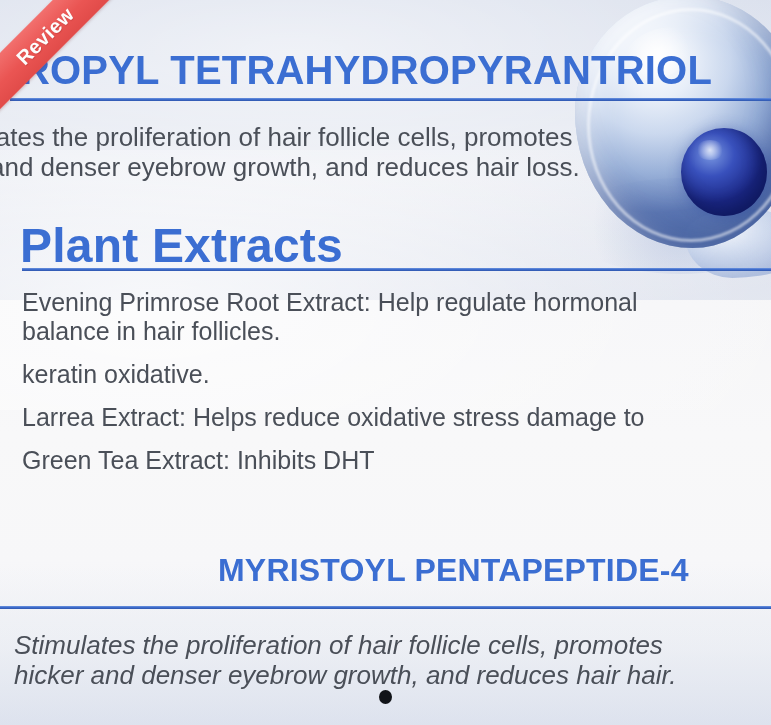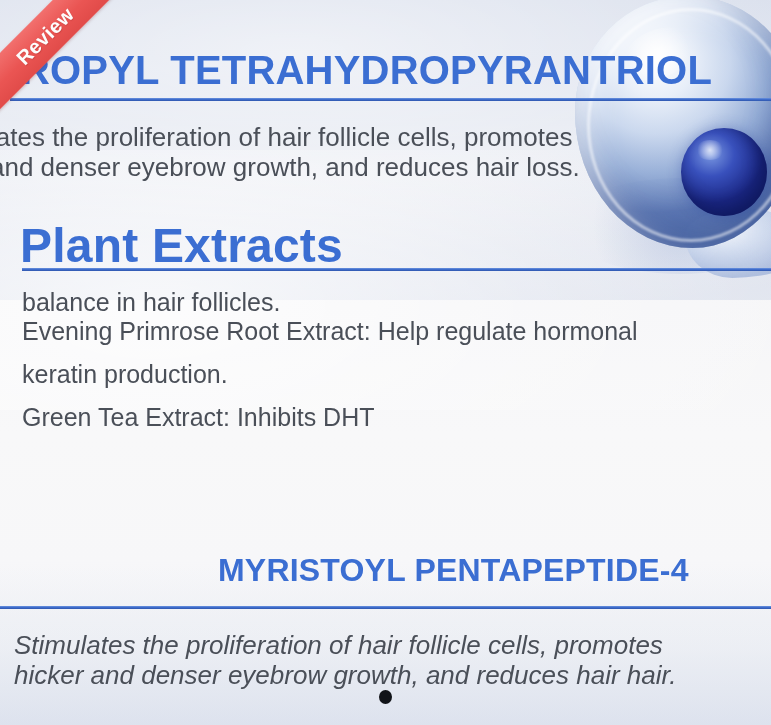--- a/index.html
+++ b/index.html
@@ -292,27 +292,28 @@
     <div class="body-text" id="desc-pthp">
       <div>lates the proliferation of hair follicle cells, promotes</div>
       <div>and denser eyebrow growth, and reduces hair loss.</div>
     </div>
 
     <div class="h-title" id="title-plant">Plant Extracts</div>
     <div class="rule" id="rule-plant"></div>
 
     <div class="extract-list">
       <div class="extract-item">
+        <div>Evening Primrose Root Extract: Help regulate hormonal</div>
         <div>balance in hair follicles.</div>
-        <div>Evening Primrose Root Extract: Help regulate hormonal</div>
       </div>
       <div class="extract-item">
-        <div>keratin production.</div>
+        <div>keratin oxidative.</div>
       </div>
       <div class="extract-item">
+        <div>Larrea Extract: Helps reduce oxidative stress damage to</div>
       </div>
       <div class="extract-item">
         <div>Green Tea Extract: Inhibits DHT</div>
       </div>
     </div>
 
     <div class="h-title" id="title-myr">MYRISTOYL PENTAPEPTIDE-4</div>
     <div class="rule" id="rule-myr"></div>
 
     <div class="body-text" id="desc-myr">

